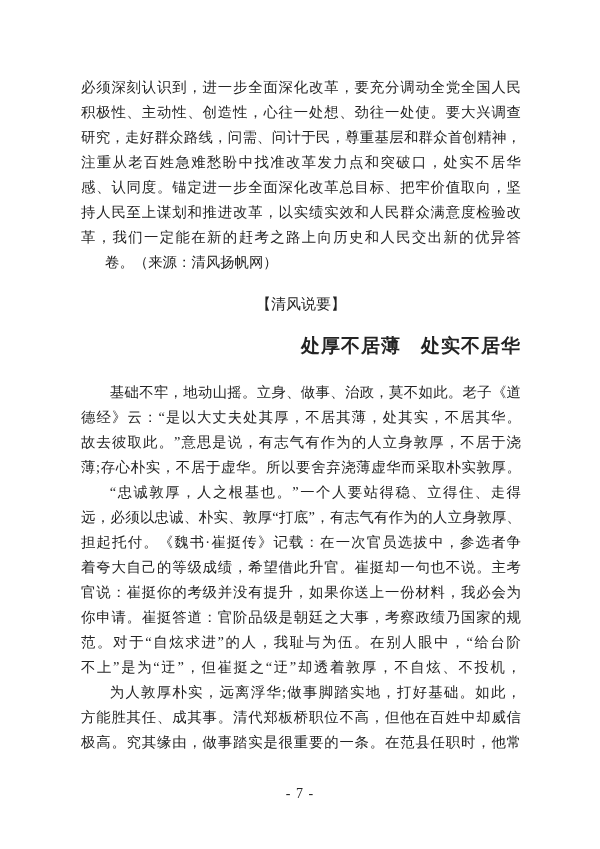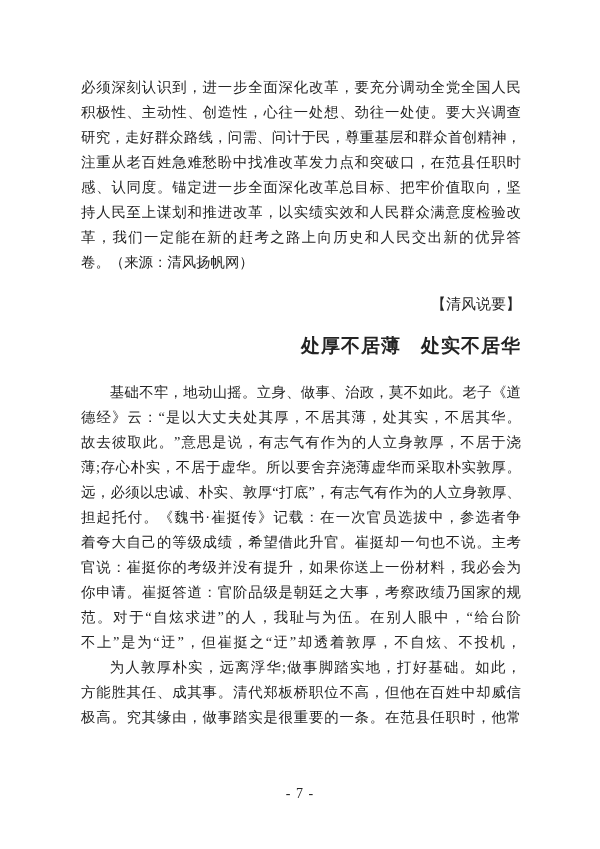--- a/index.html
+++ b/index.html
@@ -26,28 +26,29 @@
     height: 25px;
     line-height: 25px;
     text-align: justify;
     text-align-last: justify;
     overflow: hidden;
     white-space: nowrap;
   }
   .line.short {
     text-align: center;
     text-align-last: left;
+    margin-left: 24px;
   }
   .indent { text-indent: 2em; }
   .section-header {
     margin-top: 17px;
     font-size: 15px;
     height: 25px;
     line-height: 25px;
-    text-align: right;
+    text-align: center;
   }
   .doc-title {
     margin-top: 15px;
     font-size: 19px;
     font-weight: bold;
     height: 28px;
     line-height: 28px;
     text-align: right;
     letter-spacing: 1px;
   }
@@ -66,39 +67,40 @@
 </head>
 <body>
 
 <div class="page">
   <div class="content">
 
     <div class="para para-1">
       <div class="line">必须深刻认识到，进一步全面深化改革，要充分调动全党全国人民</div>
       <div class="line">积极性、主动性、创造性，心往一处想、劲往一处使。要大兴调查</div>
       <div class="line">研究，走好群众路线，问需、问计于民，尊重基层和群众首创精神，</div>
-      <div class="line">注重从老百姓急难愁盼中找准改革发力点和突破口，在范县任职时</div>
+      <div class="line">注重从老百姓急难愁盼中找准改革发力点和突破口，处实不居华</div>
       <div class="line">感、认同度。锚定进一步全面深化改革总目标、把牢价值取向，坚</div>
       <div class="line">持人民至上谋划和推进改革，以实绩实效和人民群众满意度检验改</div>
       <div class="line">革，我们一定能在新的赶考之路上向历史和人民交出新的优异答</div>
       <div class="line short">卷。（来源：清风扬帆网）</div>
     </div>
 
     <div class="section-header">【清风说要】</div>
 
     <div class="doc-title">处厚不居薄　处实不居华</div>
 
     <div class="para para-2">
       <div class="line indent">基础不牢，地动山摇。立身、做事、治政，莫不如此。老子《道</div>
       <div class="line">德经》云：“是以大丈夫处其厚，不居其薄，处其实，不居其华。</div>
       <div class="line">故去彼取此。”意思是说，有志气有作为的人立身敦厚，不居于浇</div>
       <div class="line">薄;存心朴实，不居于虚华。所以要舍弃浇薄虚华而采取朴实敦厚。</div>
     </div>
 
     <div class="para para-3">
+      <div class="line indent">“忠诚敦厚，人之根基也。”一个人要站得稳、立得住、走得</div>
       <div class="line">远，必须以忠诚、朴实、敦厚“打底”，有志气有作为的人立身敦厚、</div>
       <div class="line">担起托付。《魏书·崔挺传》记载：在一次官员选拔中，参选者争</div>
       <div class="line">着夸大自己的等级成绩，希望借此升官。崔挺却一句也不说。主考</div>
       <div class="line">官说：崔挺你的考级并没有提升，如果你送上一份材料，我必会为</div>
       <div class="line">你申请。崔挺答道：官阶品级是朝廷之大事，考察政绩乃国家的规</div>
       <div class="line">范。对于“自炫求进”的人，我耻与为伍。在别人眼中，“给台阶</div>
       <div class="line">不上”是为“迂”，但崔挺之“迂”却透着敦厚，不自炫、不投机，</div>
     </div>
 
     <div class="para para-4">

